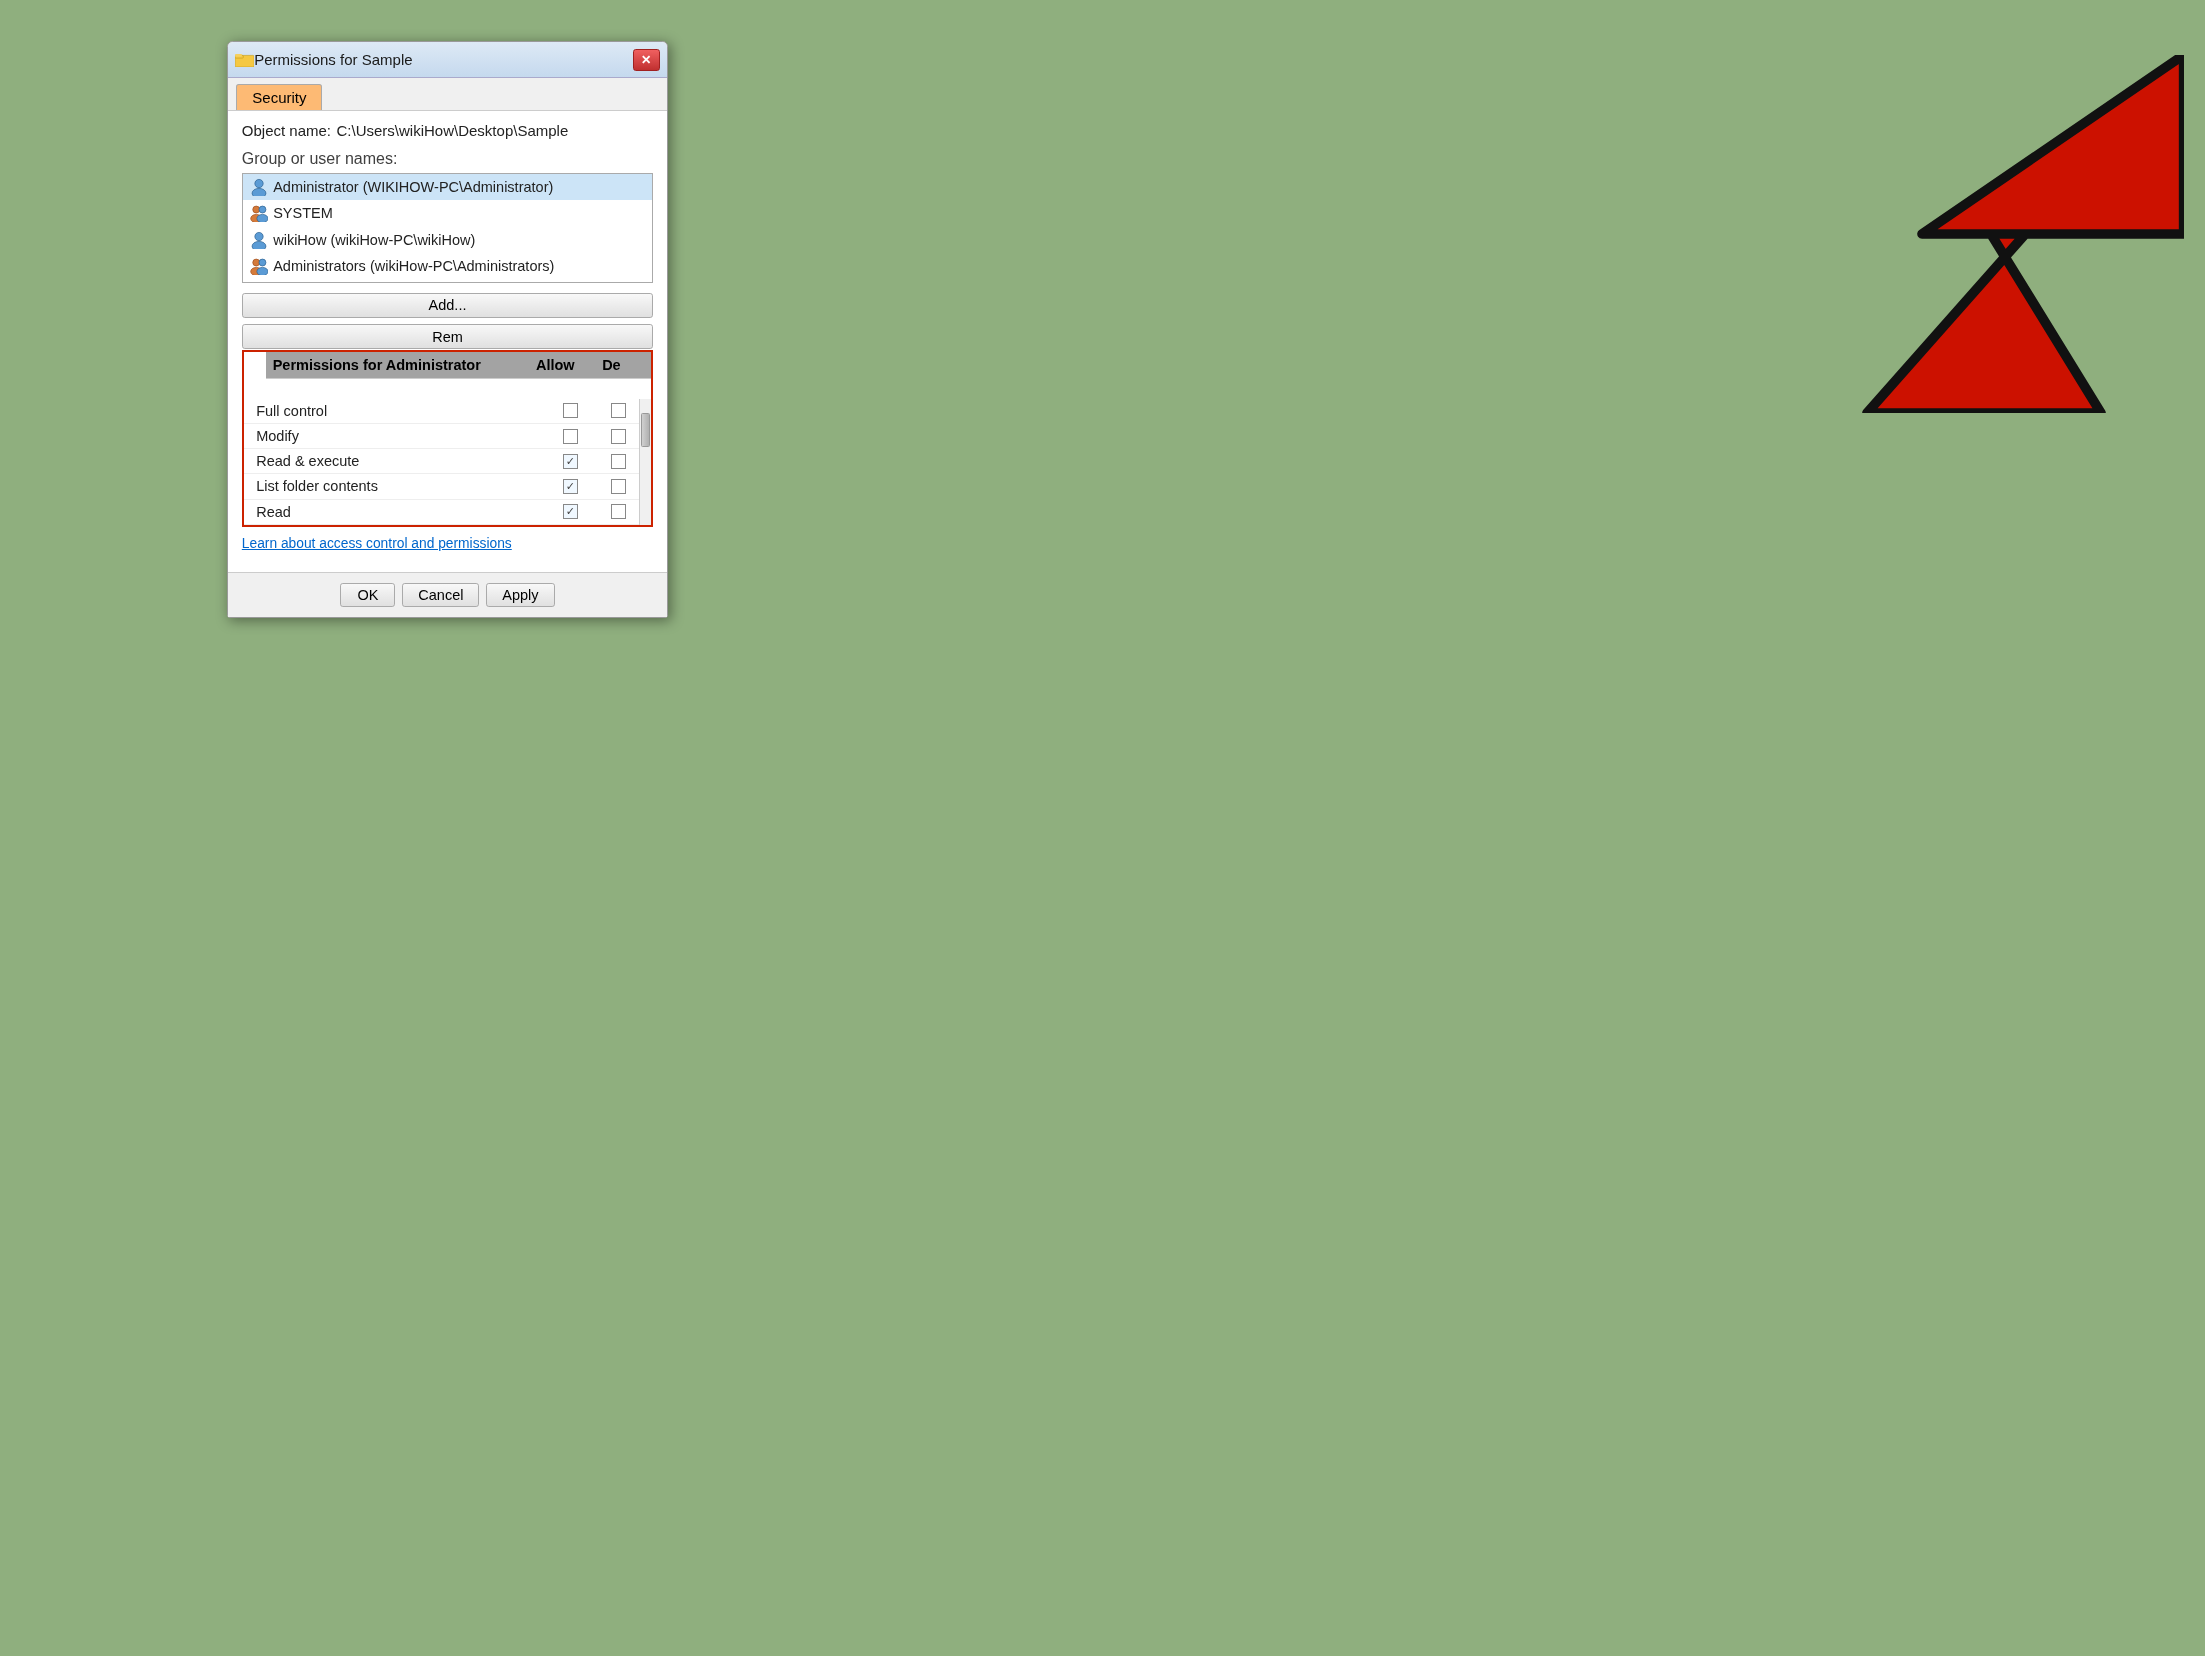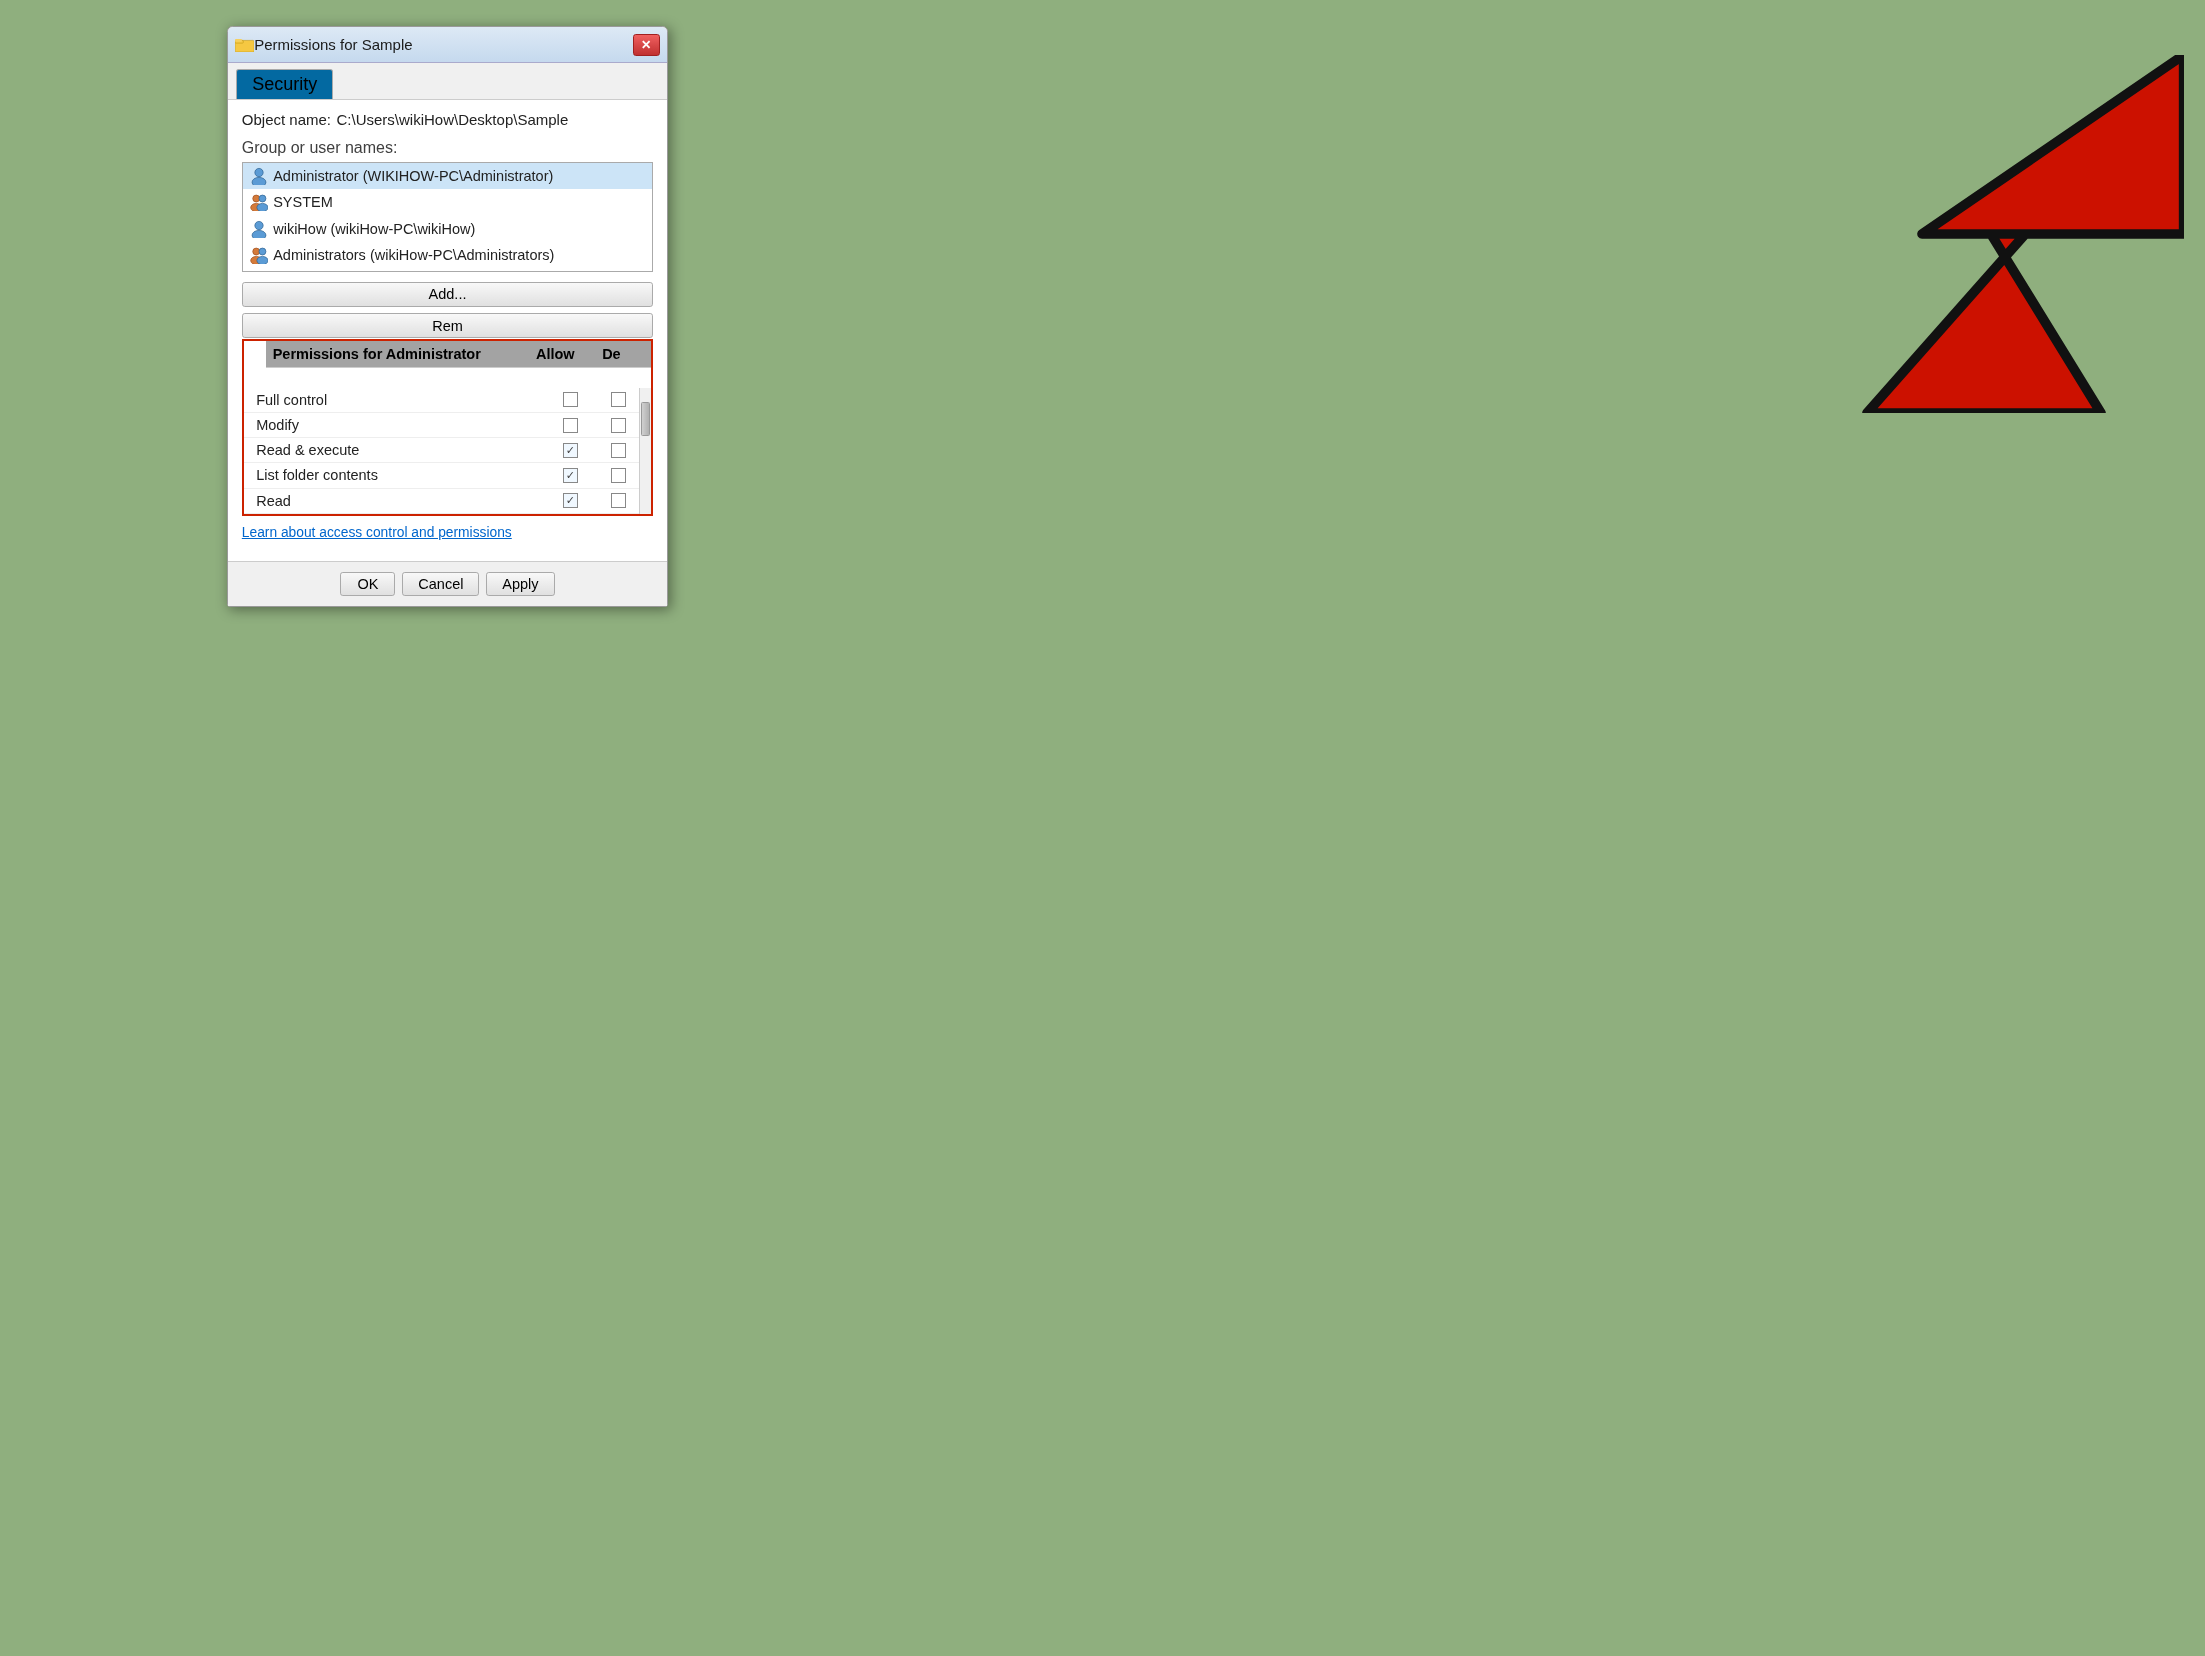--- a/index.html
+++ b/index.html
@@ -11,21 +11,21 @@
       font-family: 'Segoe UI', Tahoma, sans-serif;
       font-size: 18px;
       position: relative;
       overflow: hidden;
     }
 
     
     .dialog-window {
       position: absolute;
       left: 227px;
-      top: 26px;
+      top: 41px;
       width: 441px;
       background: #f0f0f0;
       border: 0.7px solid #999;
       border-radius: 5.5px 5.5px 2.8px 2.8px;
       box-shadow: 2.8px 2.8px 12.4px rgba(0,0,0,0.4);
     }
 
     
     .title-bar {
       background: linear-gradient(to bottom, #dde9f5 0%, #c5d9ee 100%);
@@ -63,24 +63,24 @@
     
     .tab-bar {
       background: #f0f0f0;
       padding: 5.5px 8.3px 0 8.3px;
       border-bottom: 0.7px solid #ccc;
     }
 
     .tab {
       display: inline-block;
       padding: 4.1px 15px;
-      background: #0369a1;
+      background: #fdba74;
       border: 0.7px solid #aaa;
       border-bottom: none;
-      font-size: 18px;
+      font-size: 15px;
       border-radius: 2.8px 2.8px 0 0;
       cursor: pointer;
       position: relative;
       top: 0.7px;
     }
 
     
     .dialog-body {
       background: white;
       padding: 11px 13.8px;

